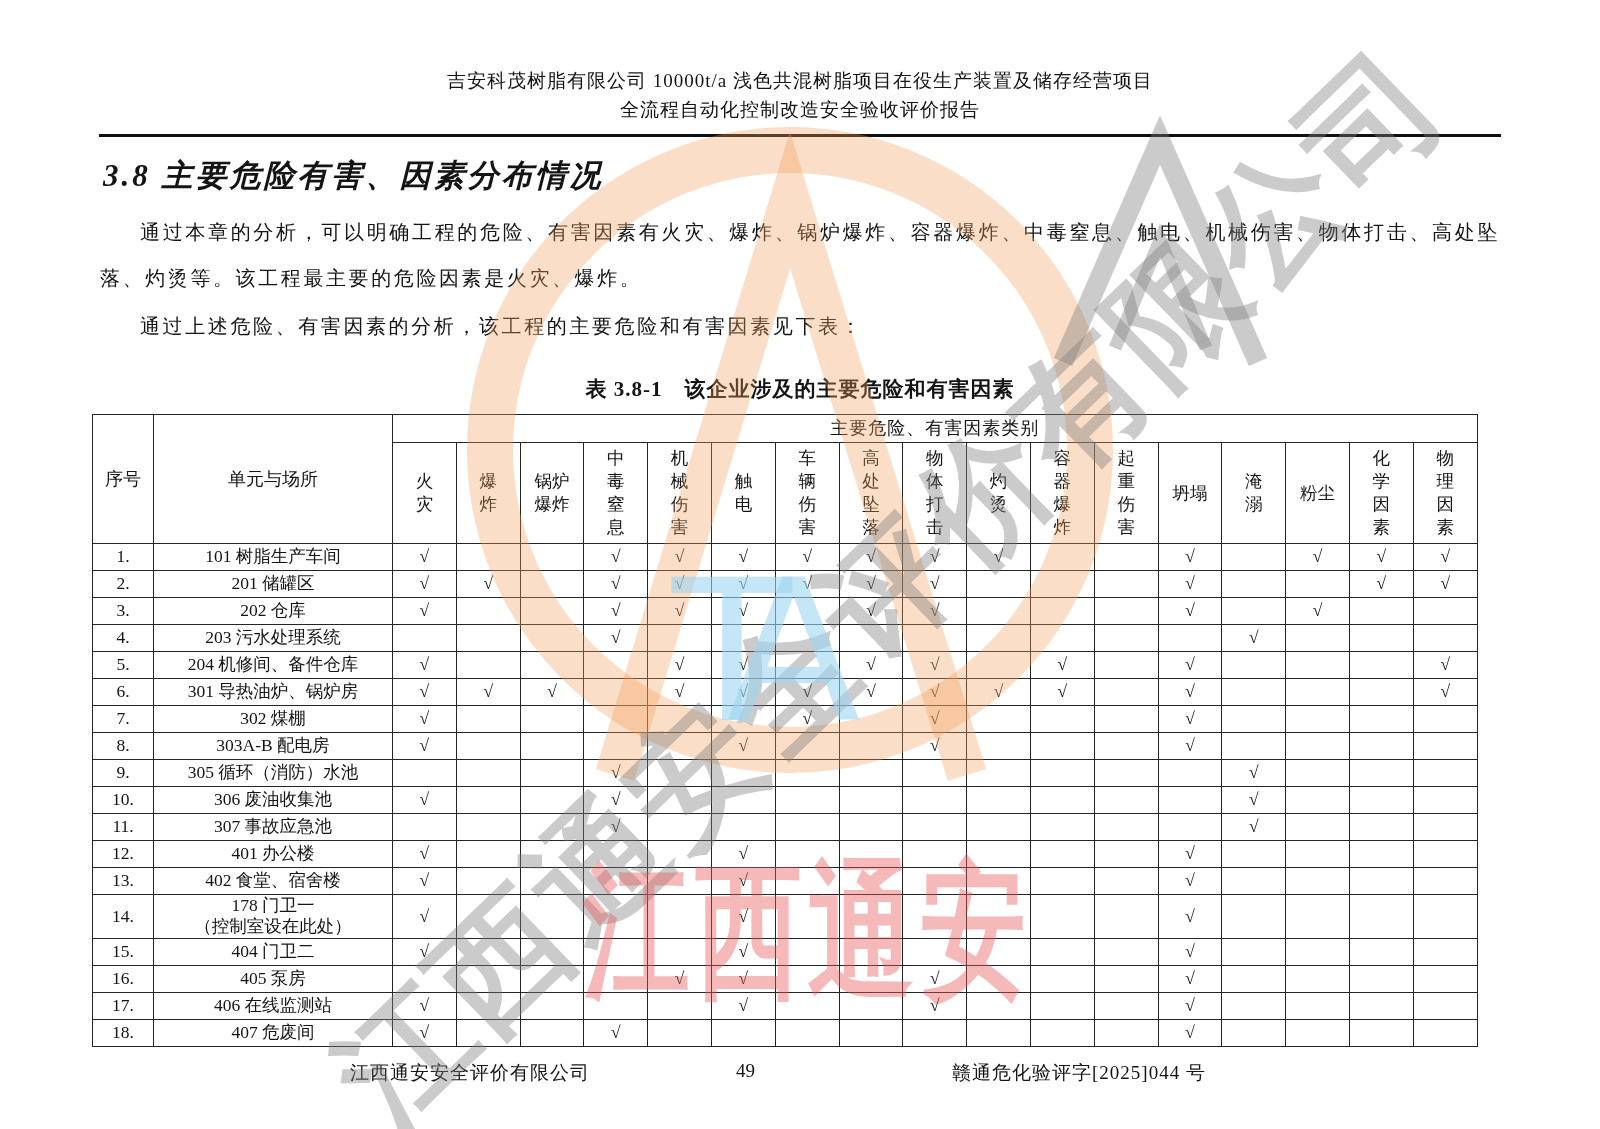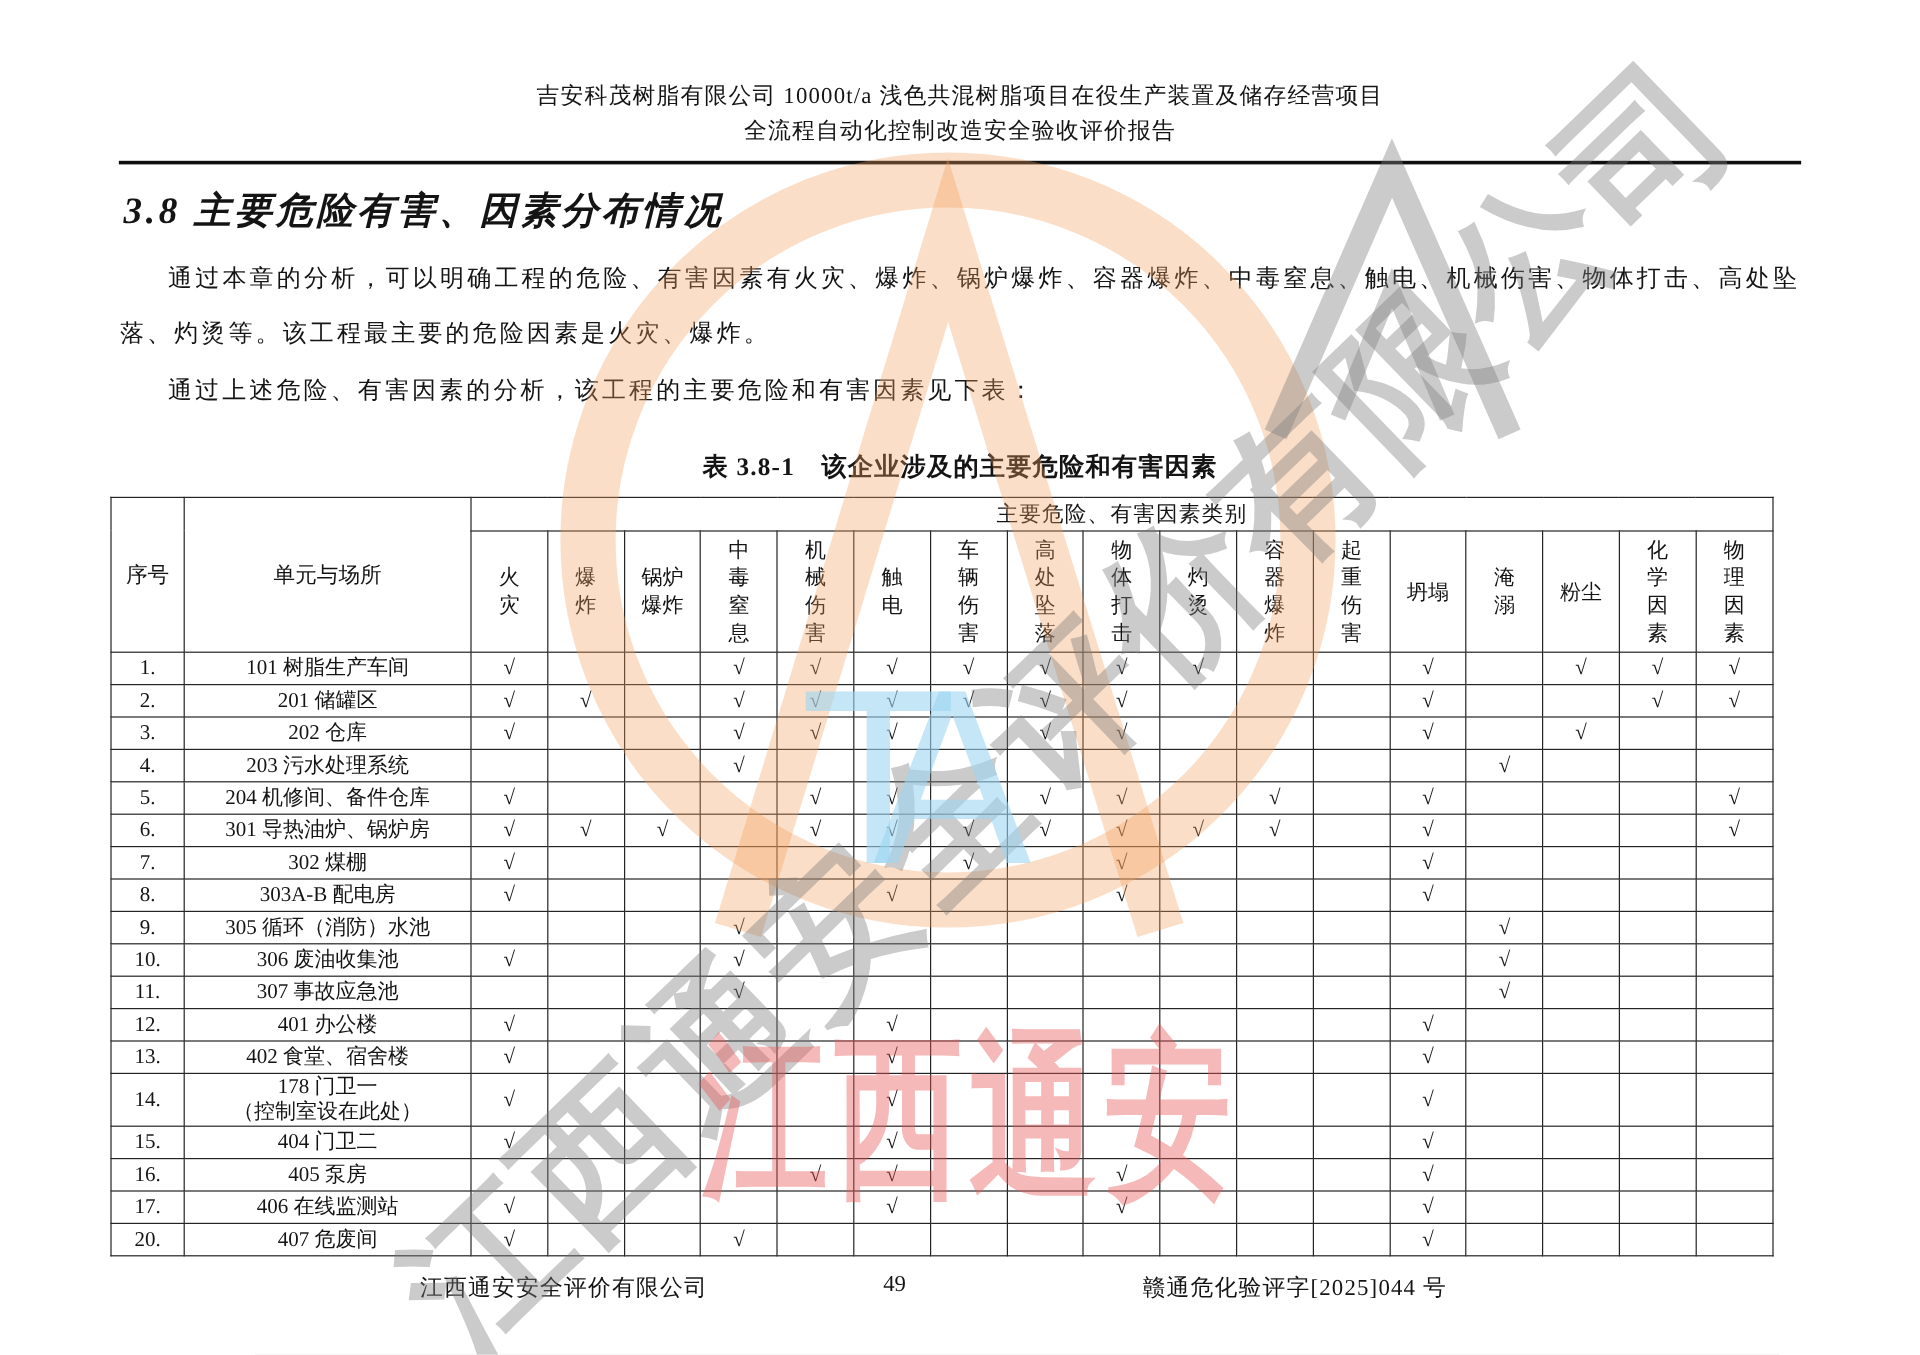--- a/index.html
+++ b/index.html
@@ -514,21 +514,21 @@
             <td class="check-cell"></td>
             <td class="check-cell"></td>
             <td class="check-cell"></td>
             <td class="check-cell">√</td>
             <td class="check-cell"></td>
             <td class="check-cell"></td>
             <td class="check-cell"></td>
             <td class="check-cell"></td>
           </tr>
           <tr>
-            <td>20.</td>
+            <td>18.</td>
             <td class="unit-cell">407 危废间</td>
             <td class="check-cell">√</td>
             <td class="check-cell"></td>
             <td class="check-cell"></td>
             <td class="check-cell">√</td>
             <td class="check-cell"></td>
             <td class="check-cell"></td>
             <td class="check-cell"></td>
             <td class="check-cell"></td>
             <td class="check-cell"></td>

